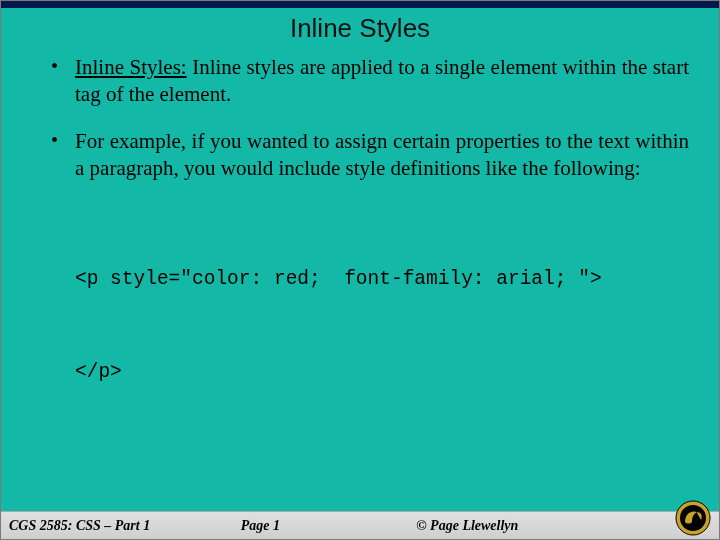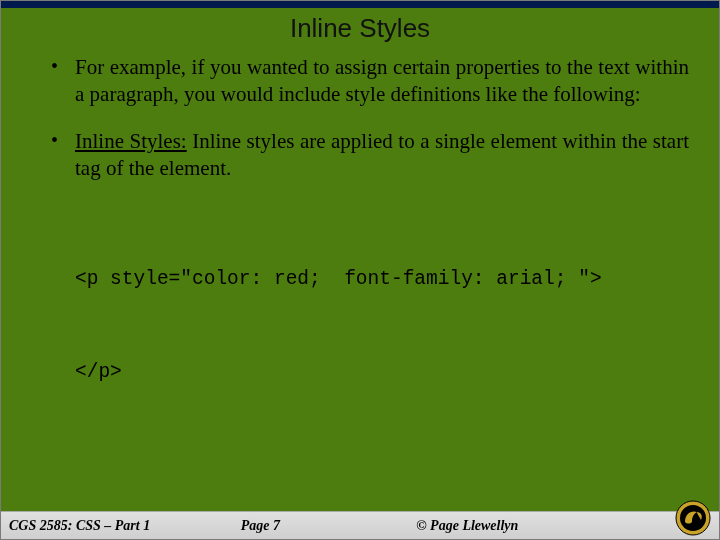--- a/index.html
+++ b/index.html
@@ -11,21 +11,21 @@
     font-family: "Times New Roman", Times, serif;
     color: #000;
     overflow: hidden;
   }
   .slide {
     width: 720px;
     height: 540px;
     box-sizing: border-box;
     border: 1px solid #7a7a7a;
     position: relative;
-    background: #4d7c0f;
+    background: #14b8a6;
   }
   .topbar {
     width: 100%;
     height: 7px;
     background: #001a4d;
   }
   .content {
     padding: 0 30px 0 30px;
   }
   .title {
@@ -111,36 +111,36 @@
 </style>
 </head>
 <body>
 
 <div class="slide">
   <div class="topbar"></div>
   <div class="content">
     <div class="title">Inline Styles</div>
 
     <ul class="bullets">
-      <li>For example, if you wanted to assign certain properties to the text within a paragraph, you would include style definitions like the following:</li>
       <li>
         <span class="u">Inline Styles:</span><span> Inline styles are applied to a single element within the start tag of the element.</span>
       </li>
+      <li>For example, if you wanted to assign certain properties to the text within a paragraph, you would include style definitions like the following:</li>
     </ul>
 
     <div class="code">
       <div>&lt;p style="color: red;  font-family: arial; "&gt;</div>
       <div>&lt;/p&gt;</div>
     </div>
 
   </div>
 
   <div class="footer">
     <div class="fl">CGS 2585: CSS – Part 1</div>
-    <div class="fc">Page 7</div>
+    <div class="fc">Page 1</div>
     <div class="fr">© Page Llewellyn</div>
     <div class="logo-wrap">
       <svg class="logo" viewBox="0 0 36 36">
         <circle cx="18" cy="18" r="17" fill="#c9a227" stroke="#000" stroke-width="1"></circle>
         <circle cx="18" cy="18" r="13" fill="#000"></circle>
         <path d="M10 22 C10 14, 16 10, 22 12 C19 14, 17 16, 17 22 C15 24, 12 24, 10 22 Z M22 12 C26 12, 28 16, 26 20 C24 16, 22 14, 22 12 Z" fill="#c9a227"></path>
       </svg>
     </div>
   </div>
 </div>

